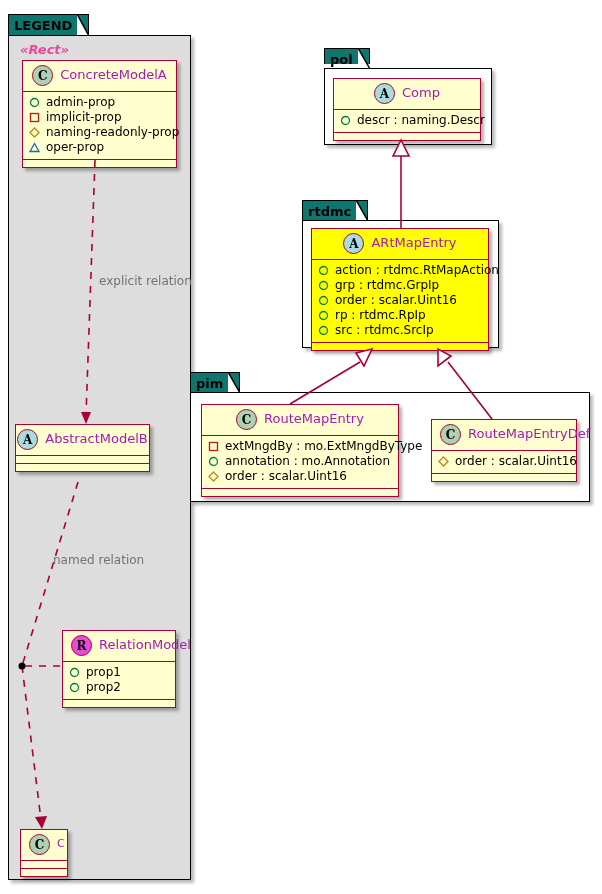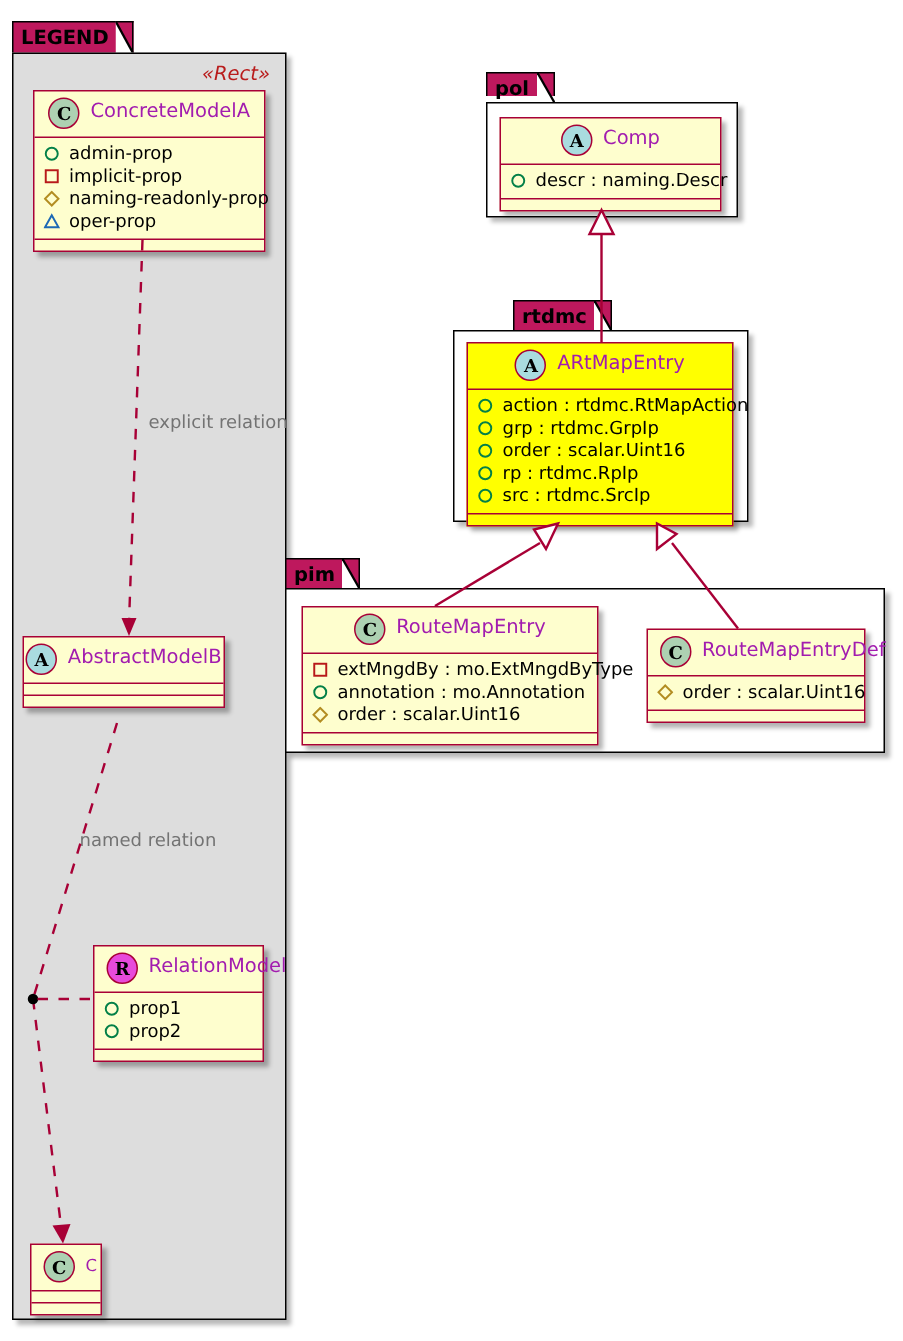--- a/index.html
+++ b/index.html
@@ -26,21 +26,21 @@
 
   
   .pkg-body {
     border: 1.5px solid #000000;
     background: #FFFFFF;
     box-shadow: 3px 3px 3px rgba(0,0,0,0.28);
   }
   .pkg-tab {
     border: 1.5px solid #000000;
     border-bottom: none;
-    background: #be185d;
+    background: #0f766e;
     font-weight: bold;
     font-size: 13px;
     color: #000000;
     line-height: 1;
     padding: 4px 16px 3px 5px;
     white-space: nowrap;
   }
   .legend-body { background: #DDDDDD; }
 
   
@@ -80,23 +80,23 @@
     font-size: 12px;
     color: #000000;
     line-height: 15px;
     white-space: nowrap;
   }
 
   
   .stereo {
     font-size: 13px;
     font-style: italic;
-    font-weight: normal;
-    color: #b91c1c;
-    text-align: right;
+    font-weight: bold;
+    color: #ec4899;
+    text-align: left;
     white-space: nowrap;
   }
 
   
   .badge {
     width: 19px; height: 19px;
     border-radius: 50%;
     display: inline-flex;
     align-items: center;
     justify-content: center;
@@ -247,21 +247,21 @@
         <svg class="vis" viewBox="0 0 11 11">
             <circle cx="5.5" cy="5.5" r="4" fill="none" stroke="#038048" stroke-width="1.3"></circle>
           </svg>
         <span>descr : naming.Descr</span>
       </div>
     </div>
     <div class="cls-foot"></div>
   </div>
 
   <div class="abs" style="left:302px; top:200px; width:197px; height:148px;">
-    <div class="abs pkg-tab" style="left:0px; top:0px; height:23px;margin-left:40px;">
+    <div class="abs pkg-tab" style="left:0px; top:0px; height:23px;">
       <span>rtdmc</span>
       <svg width="12" height="21" style="position:absolute; right:-1px; top:-1px;">
         <polygon points="0,0 12,21 0,21" fill="#FFFFFF" stroke="none"></polygon>
         <line x1="0" y1="0" x2="12" y2="21" stroke="#000000" stroke-width="1.5"></line>
       </svg>
     </div>
     <div class="abs pkg-body" style="left:0px; top:20px; width:197px; height:128px;"></div>
   </div>
 
   <div class="abs cls hl" style="left:311px; top:228px; width:178px;">

